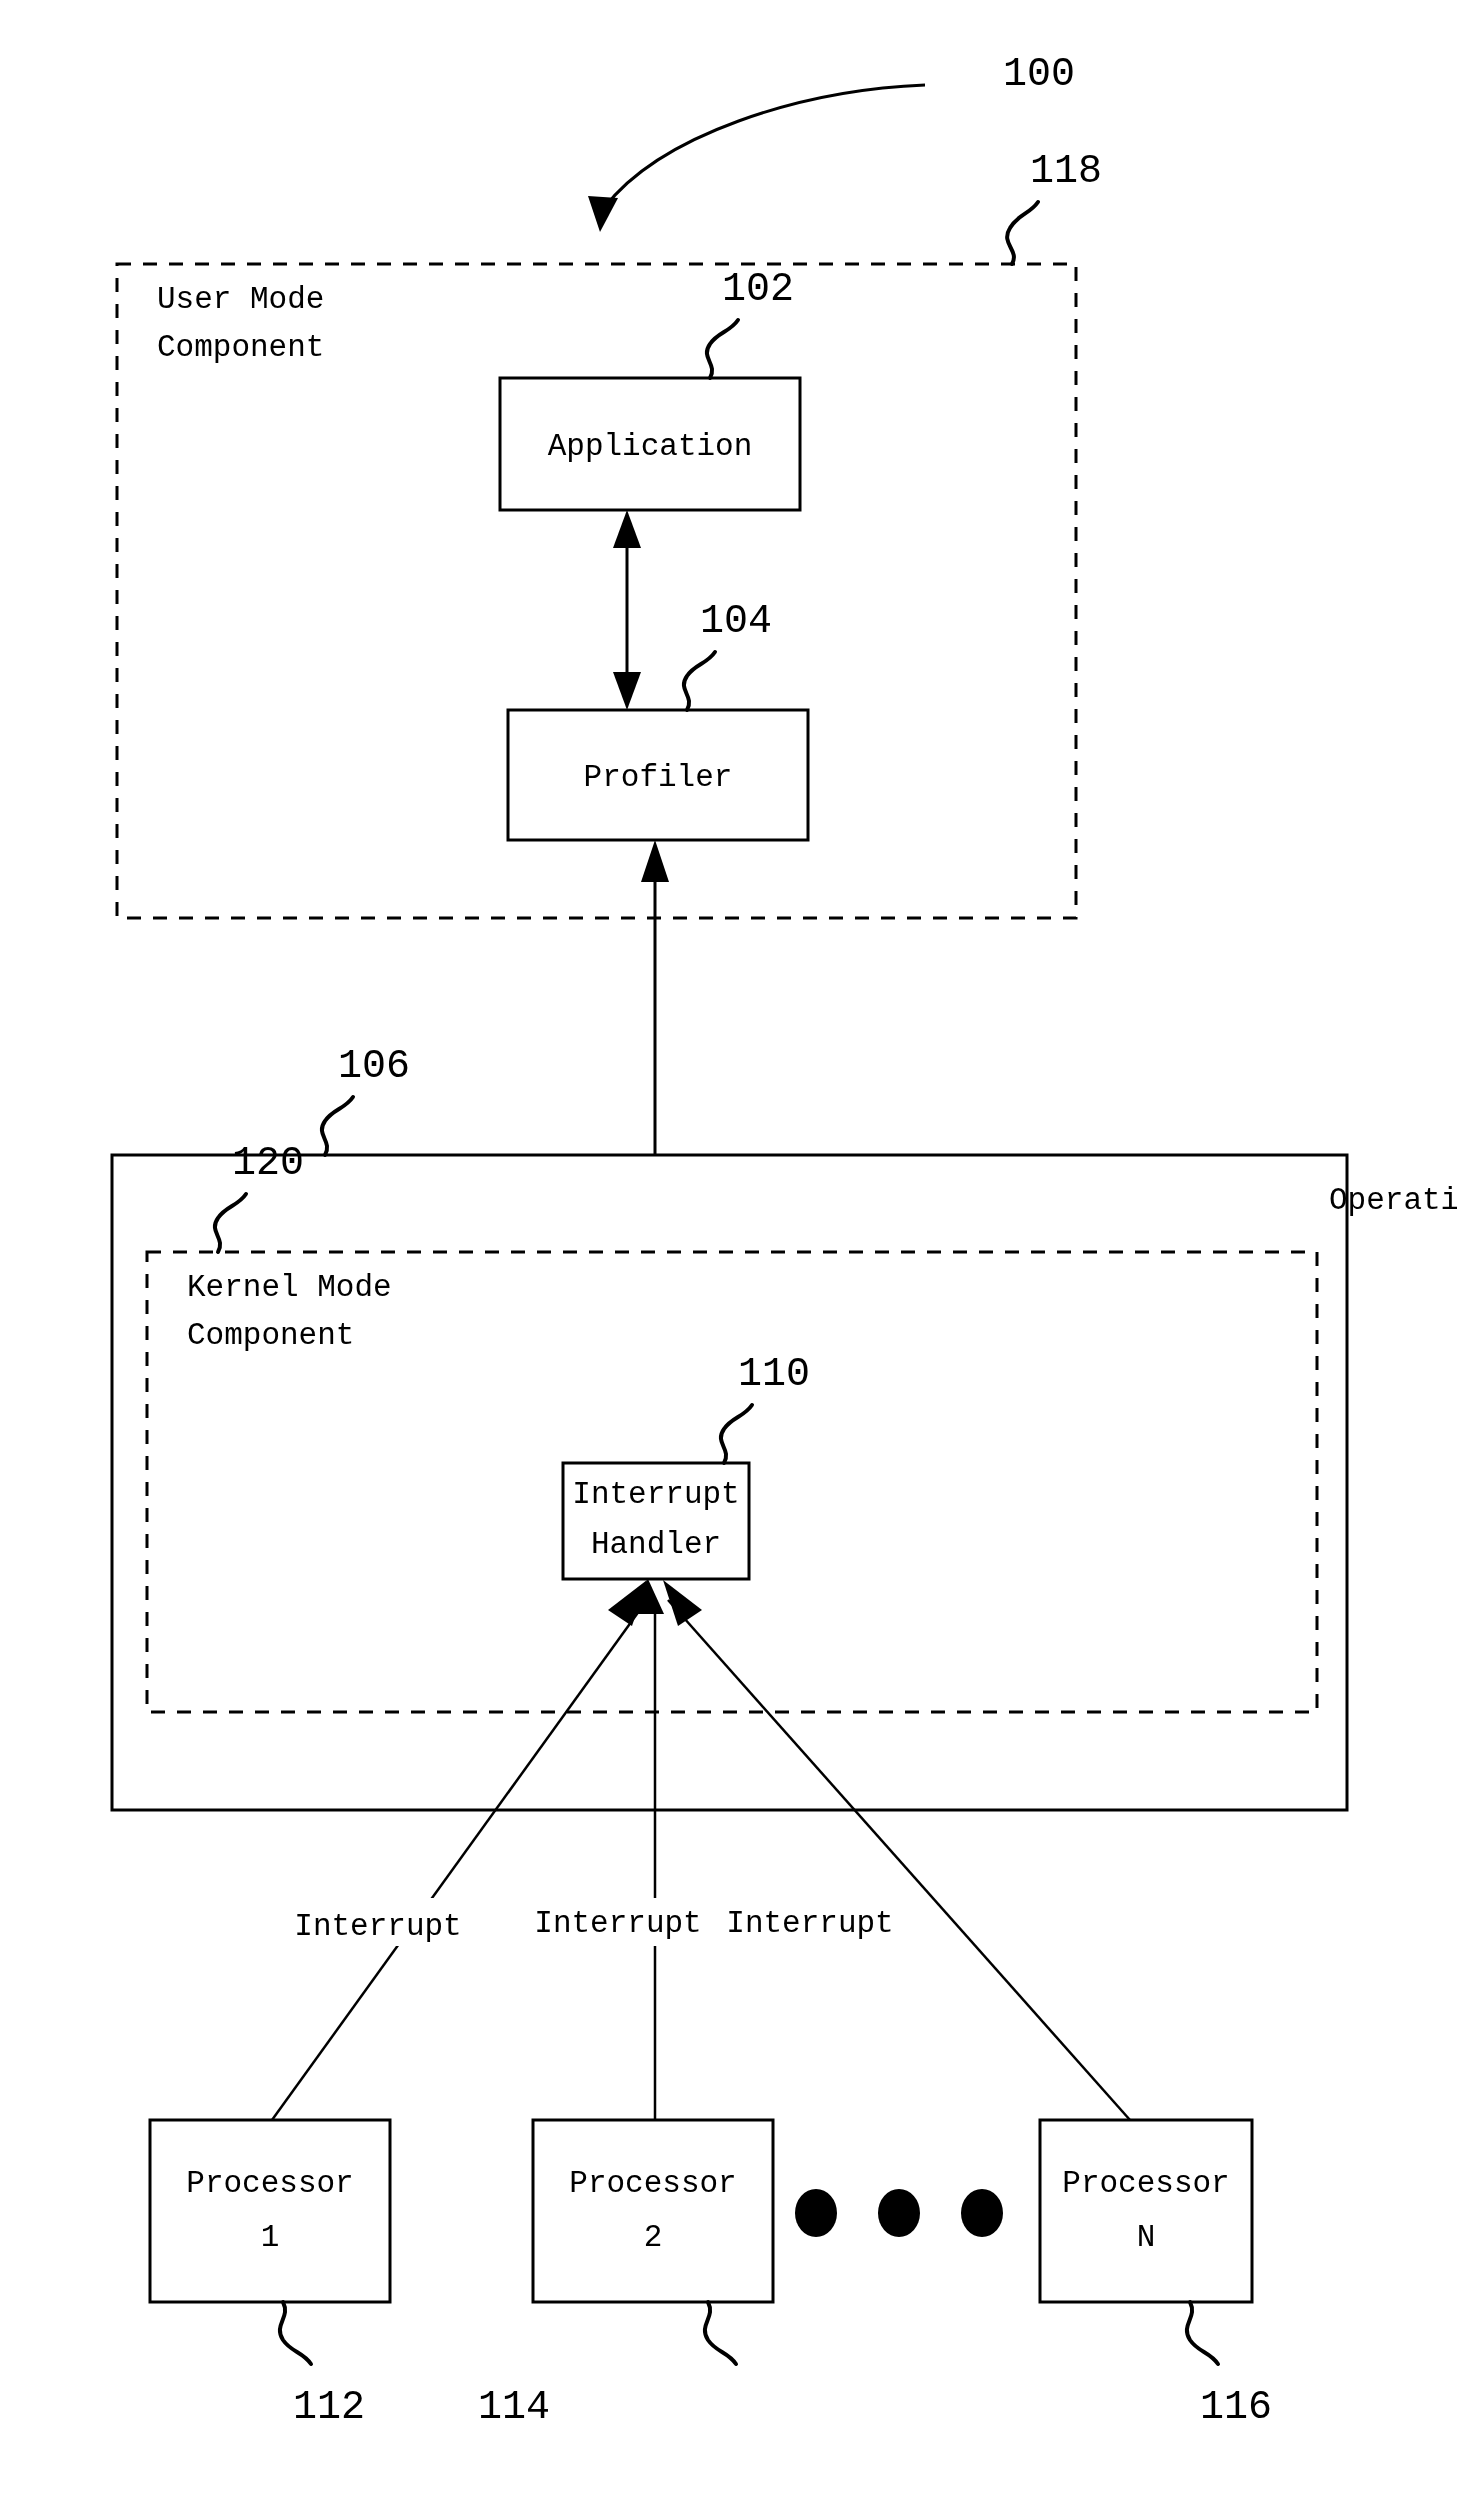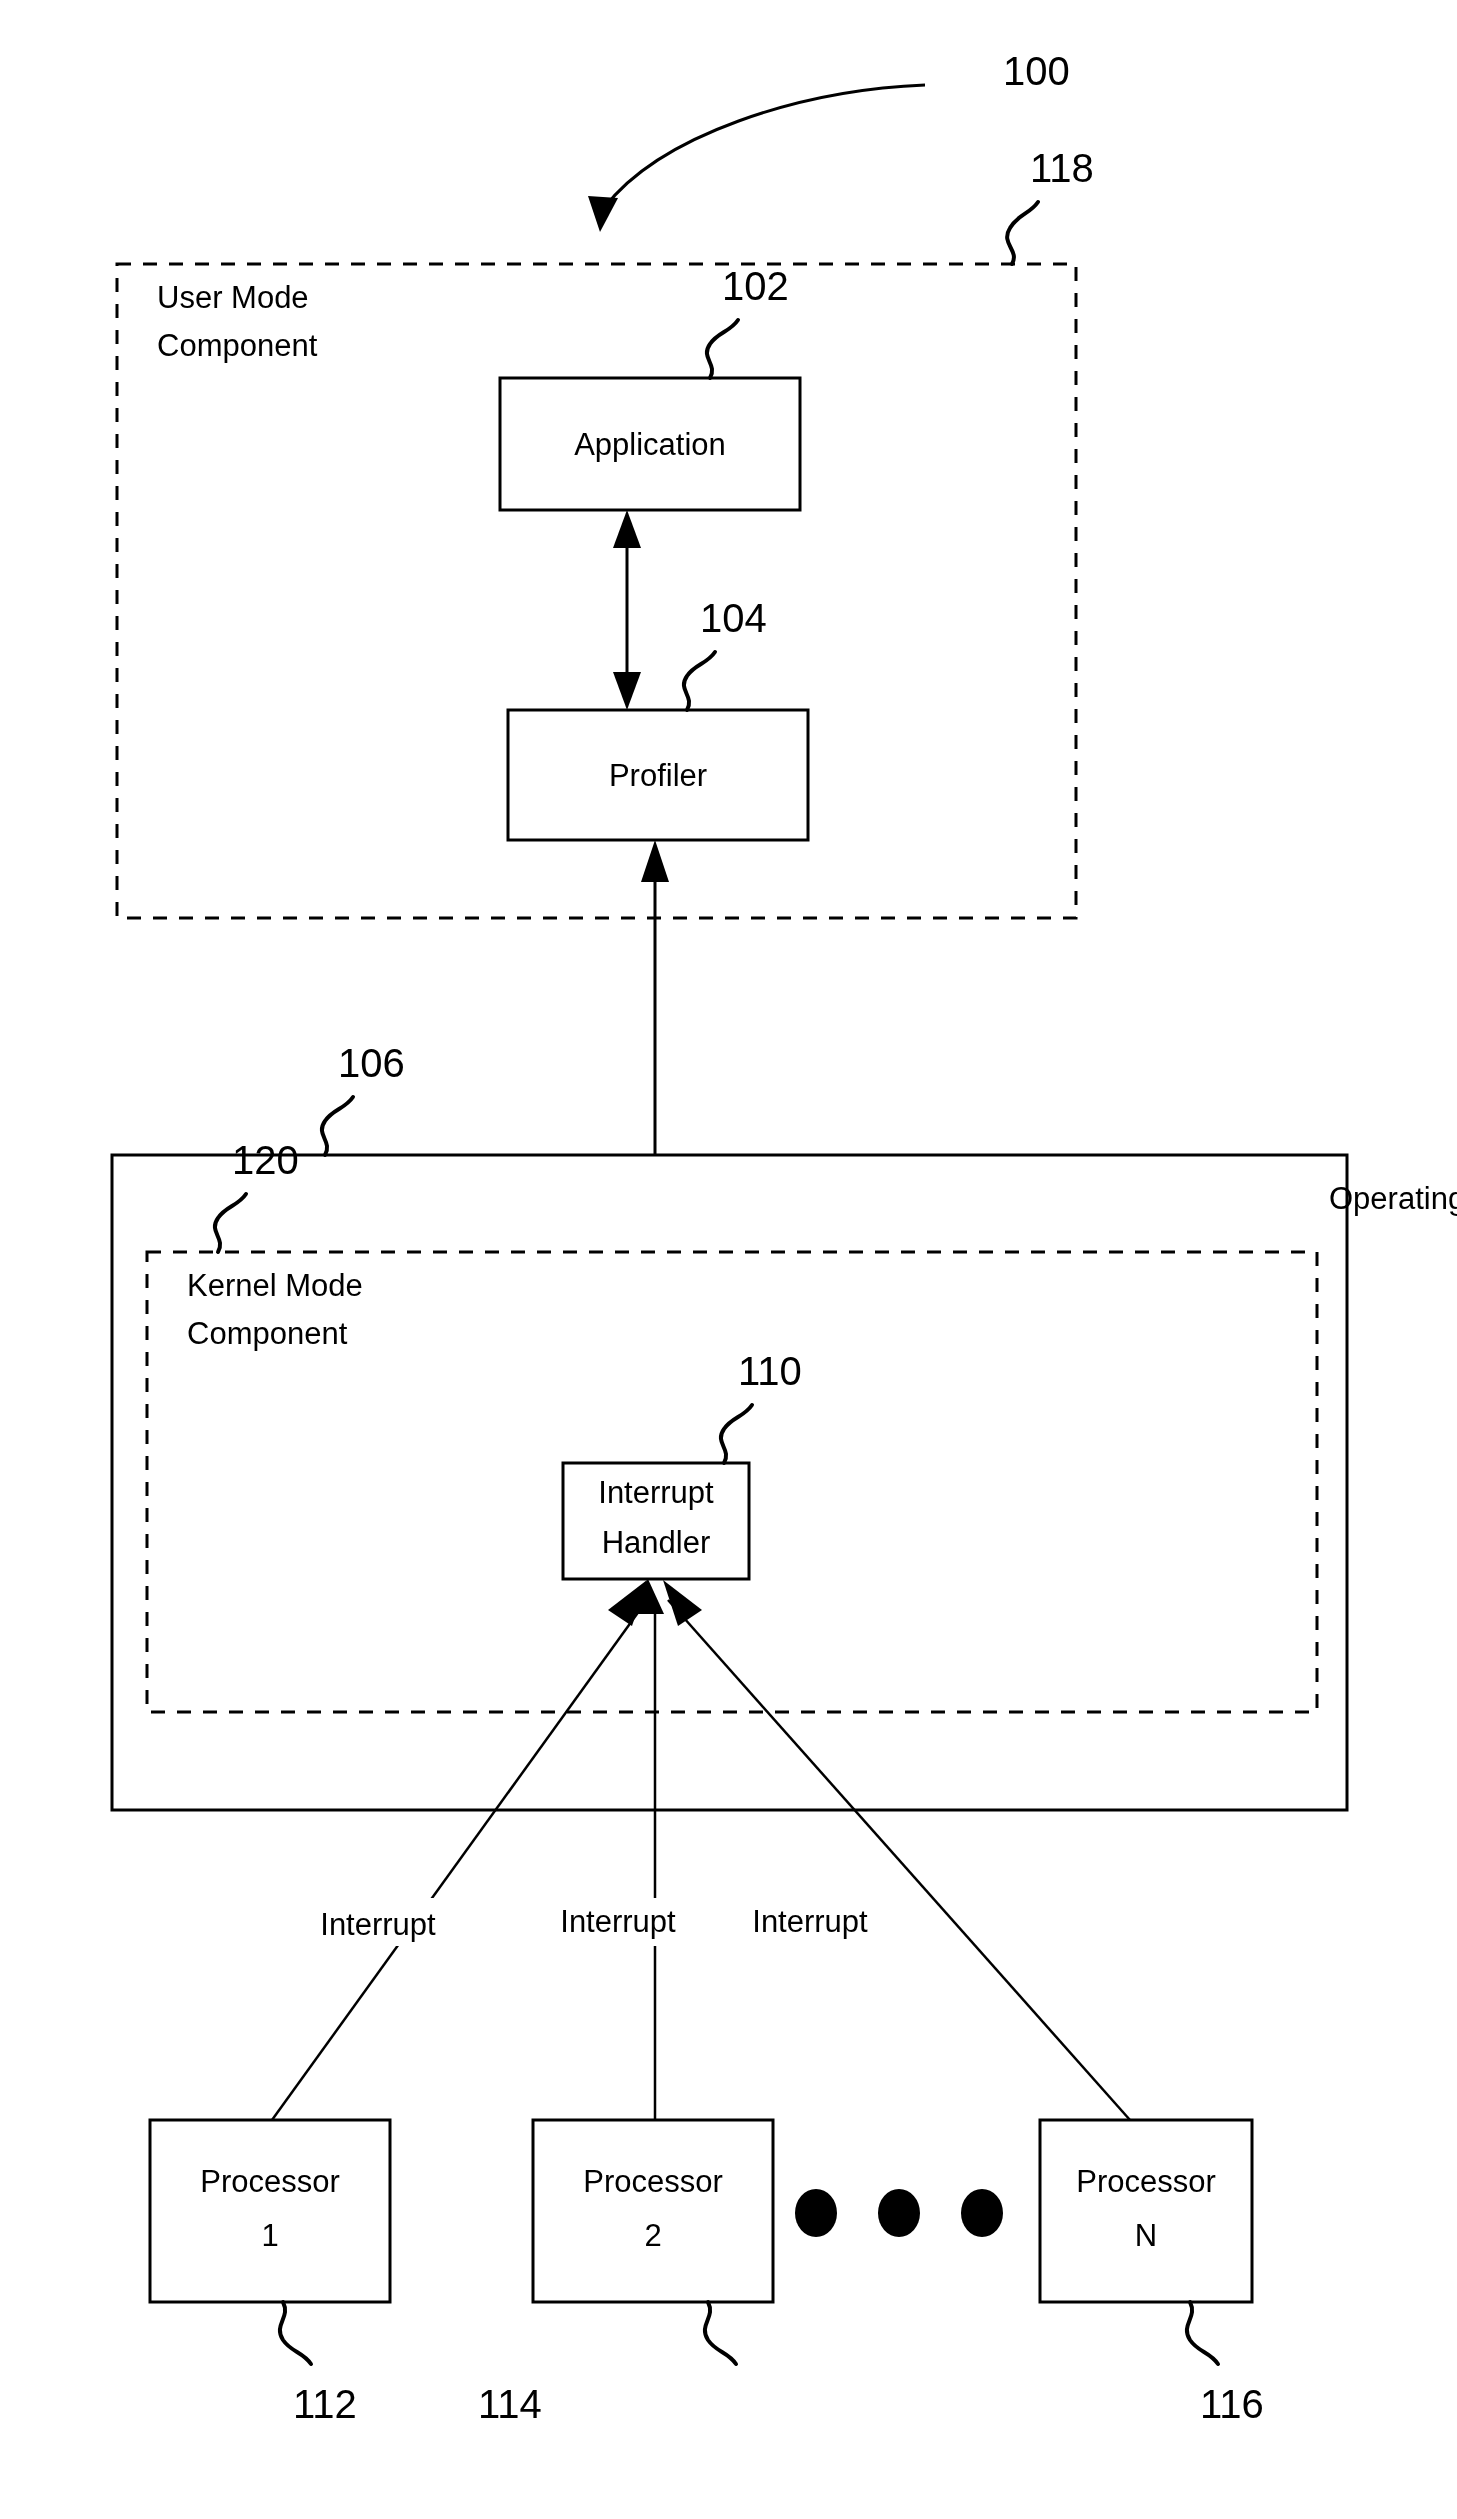--- a/index.html
+++ b/index.html
@@ -5,21 +5,21 @@
   html, body {
     margin: 0;
     padding: 0;
     background: #ffffff;
   }
   #page {
     position: relative;
     width: 1457px;
     height: 2519px;
     background: #ffffff;
-    font-family: Liberation Sans, sans-serif;
+    font-family: Liberation Mono, monospace;
     color: #000000;
     overflow: hidden;
   }
   #diagram-svg {
     position: absolute;
     left: 0;
     top: 0;
     width: 1457px;
     height: 2519px;
   }

